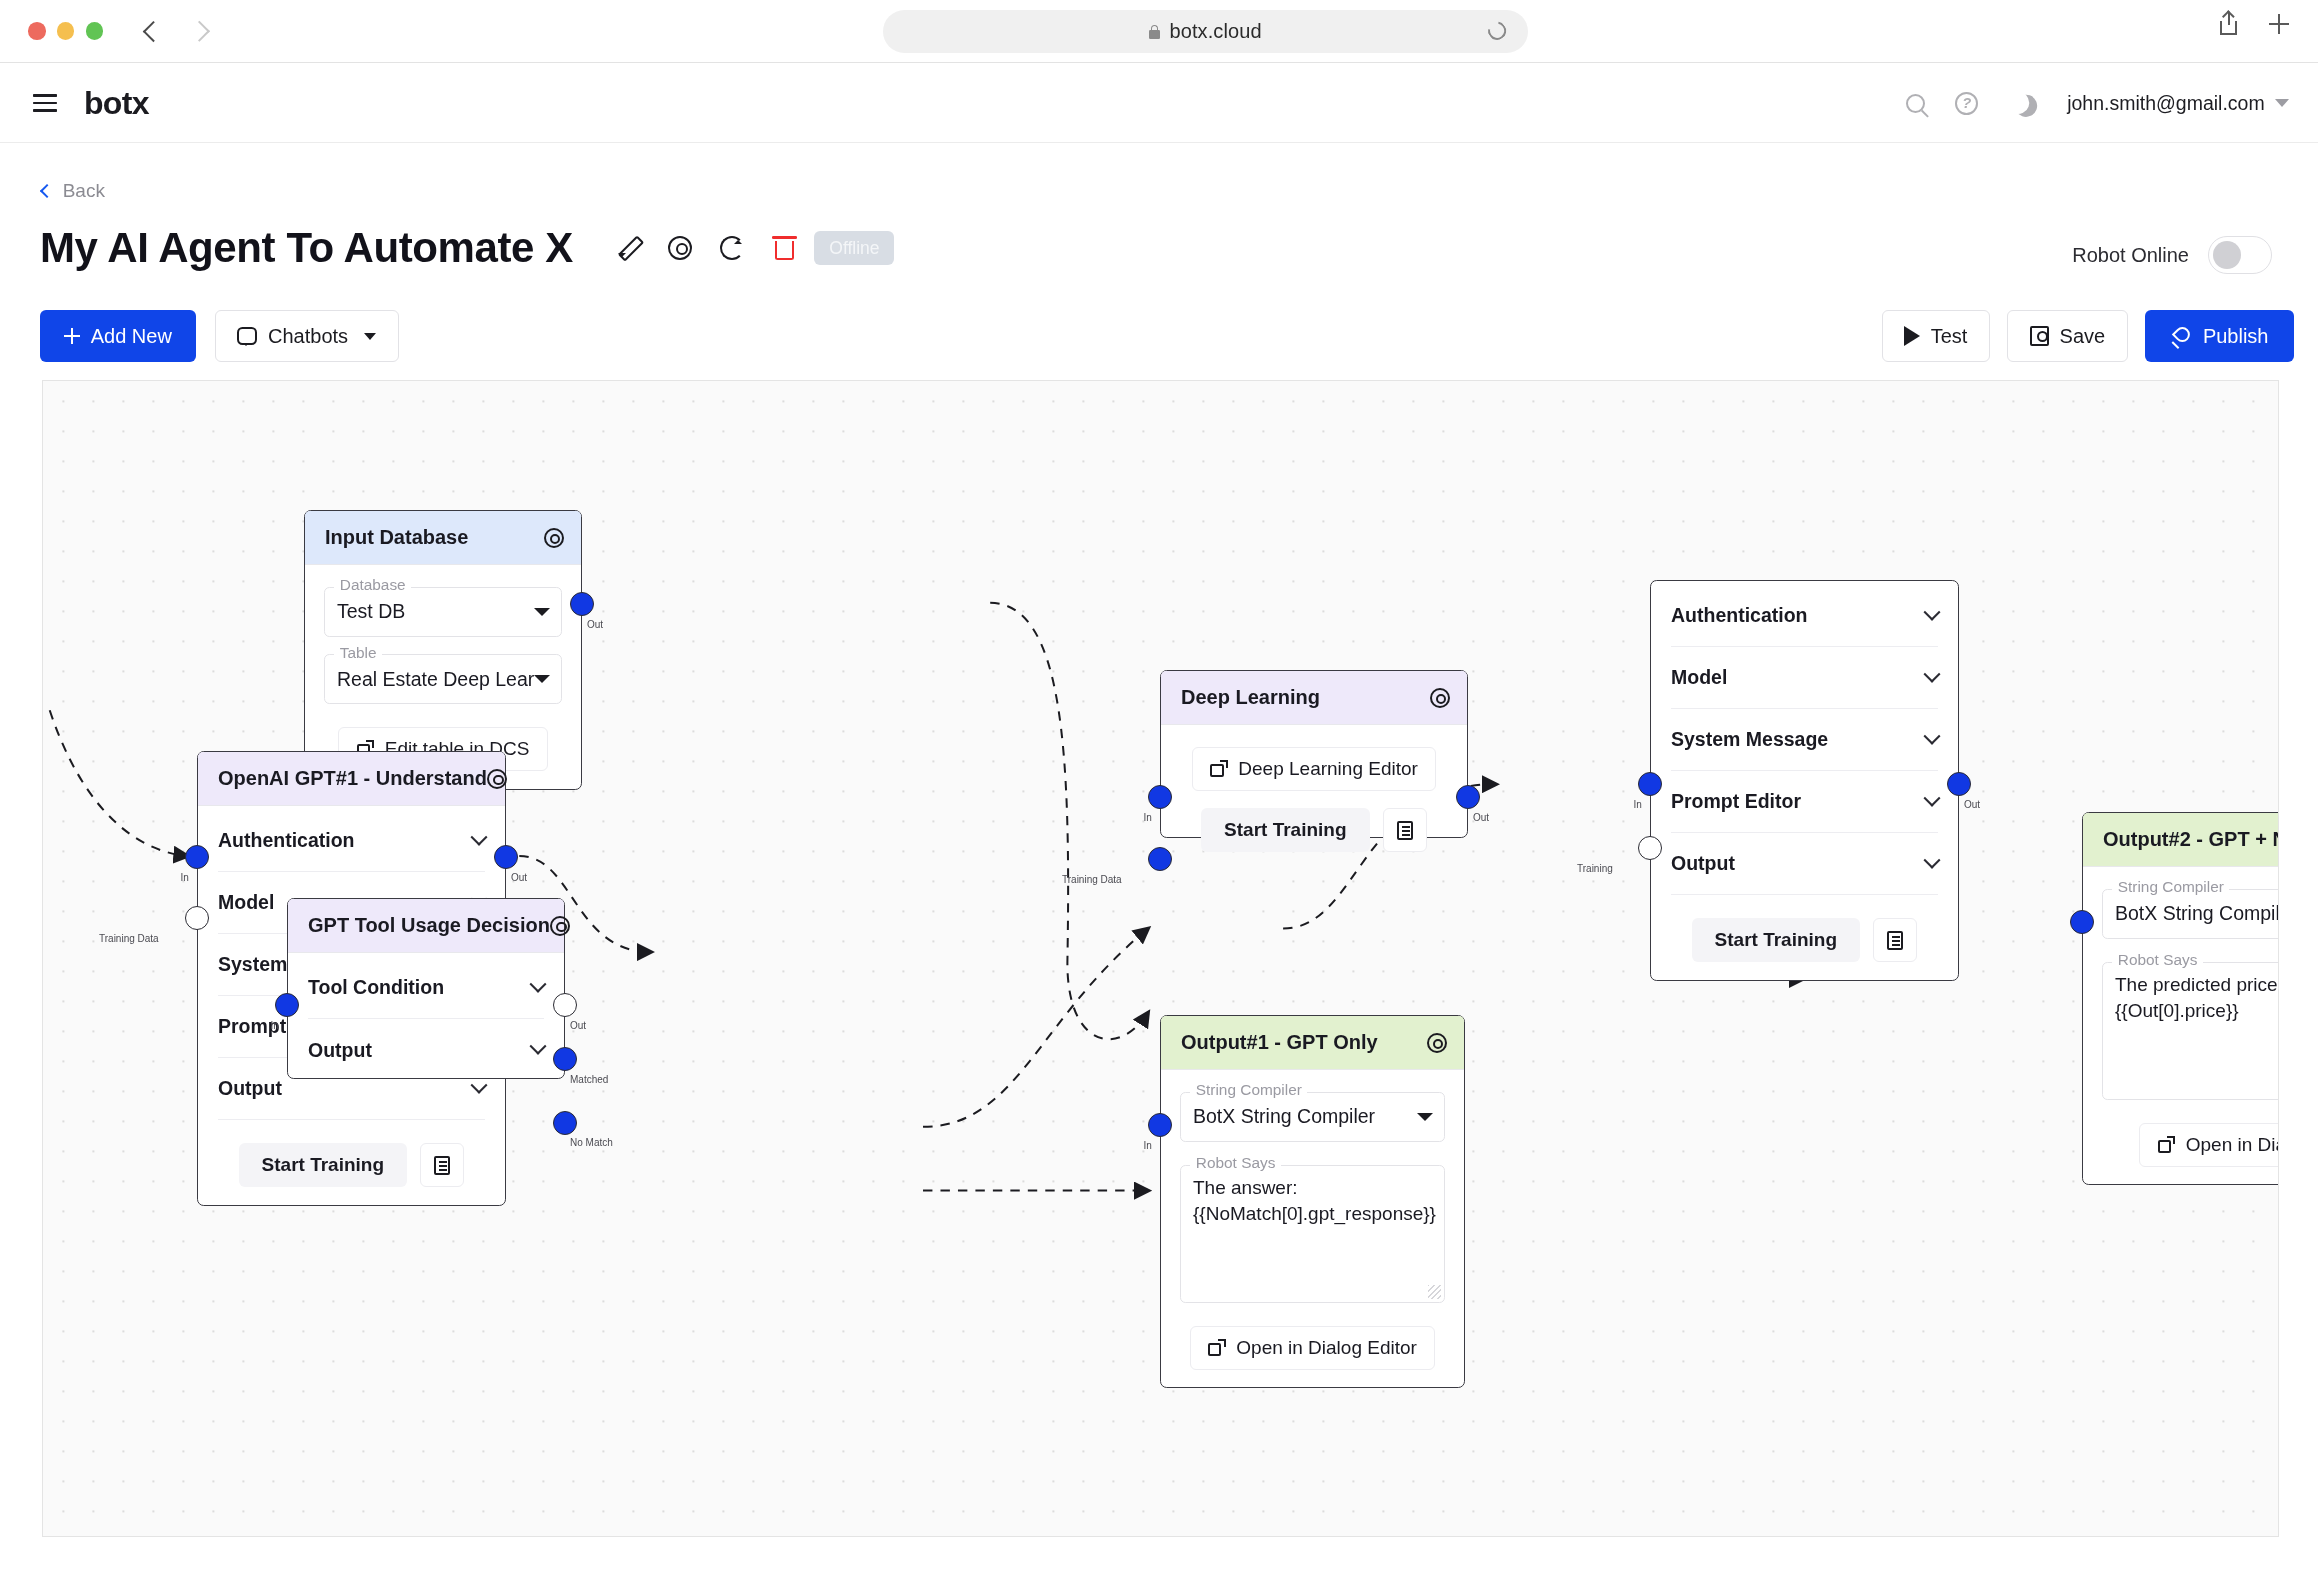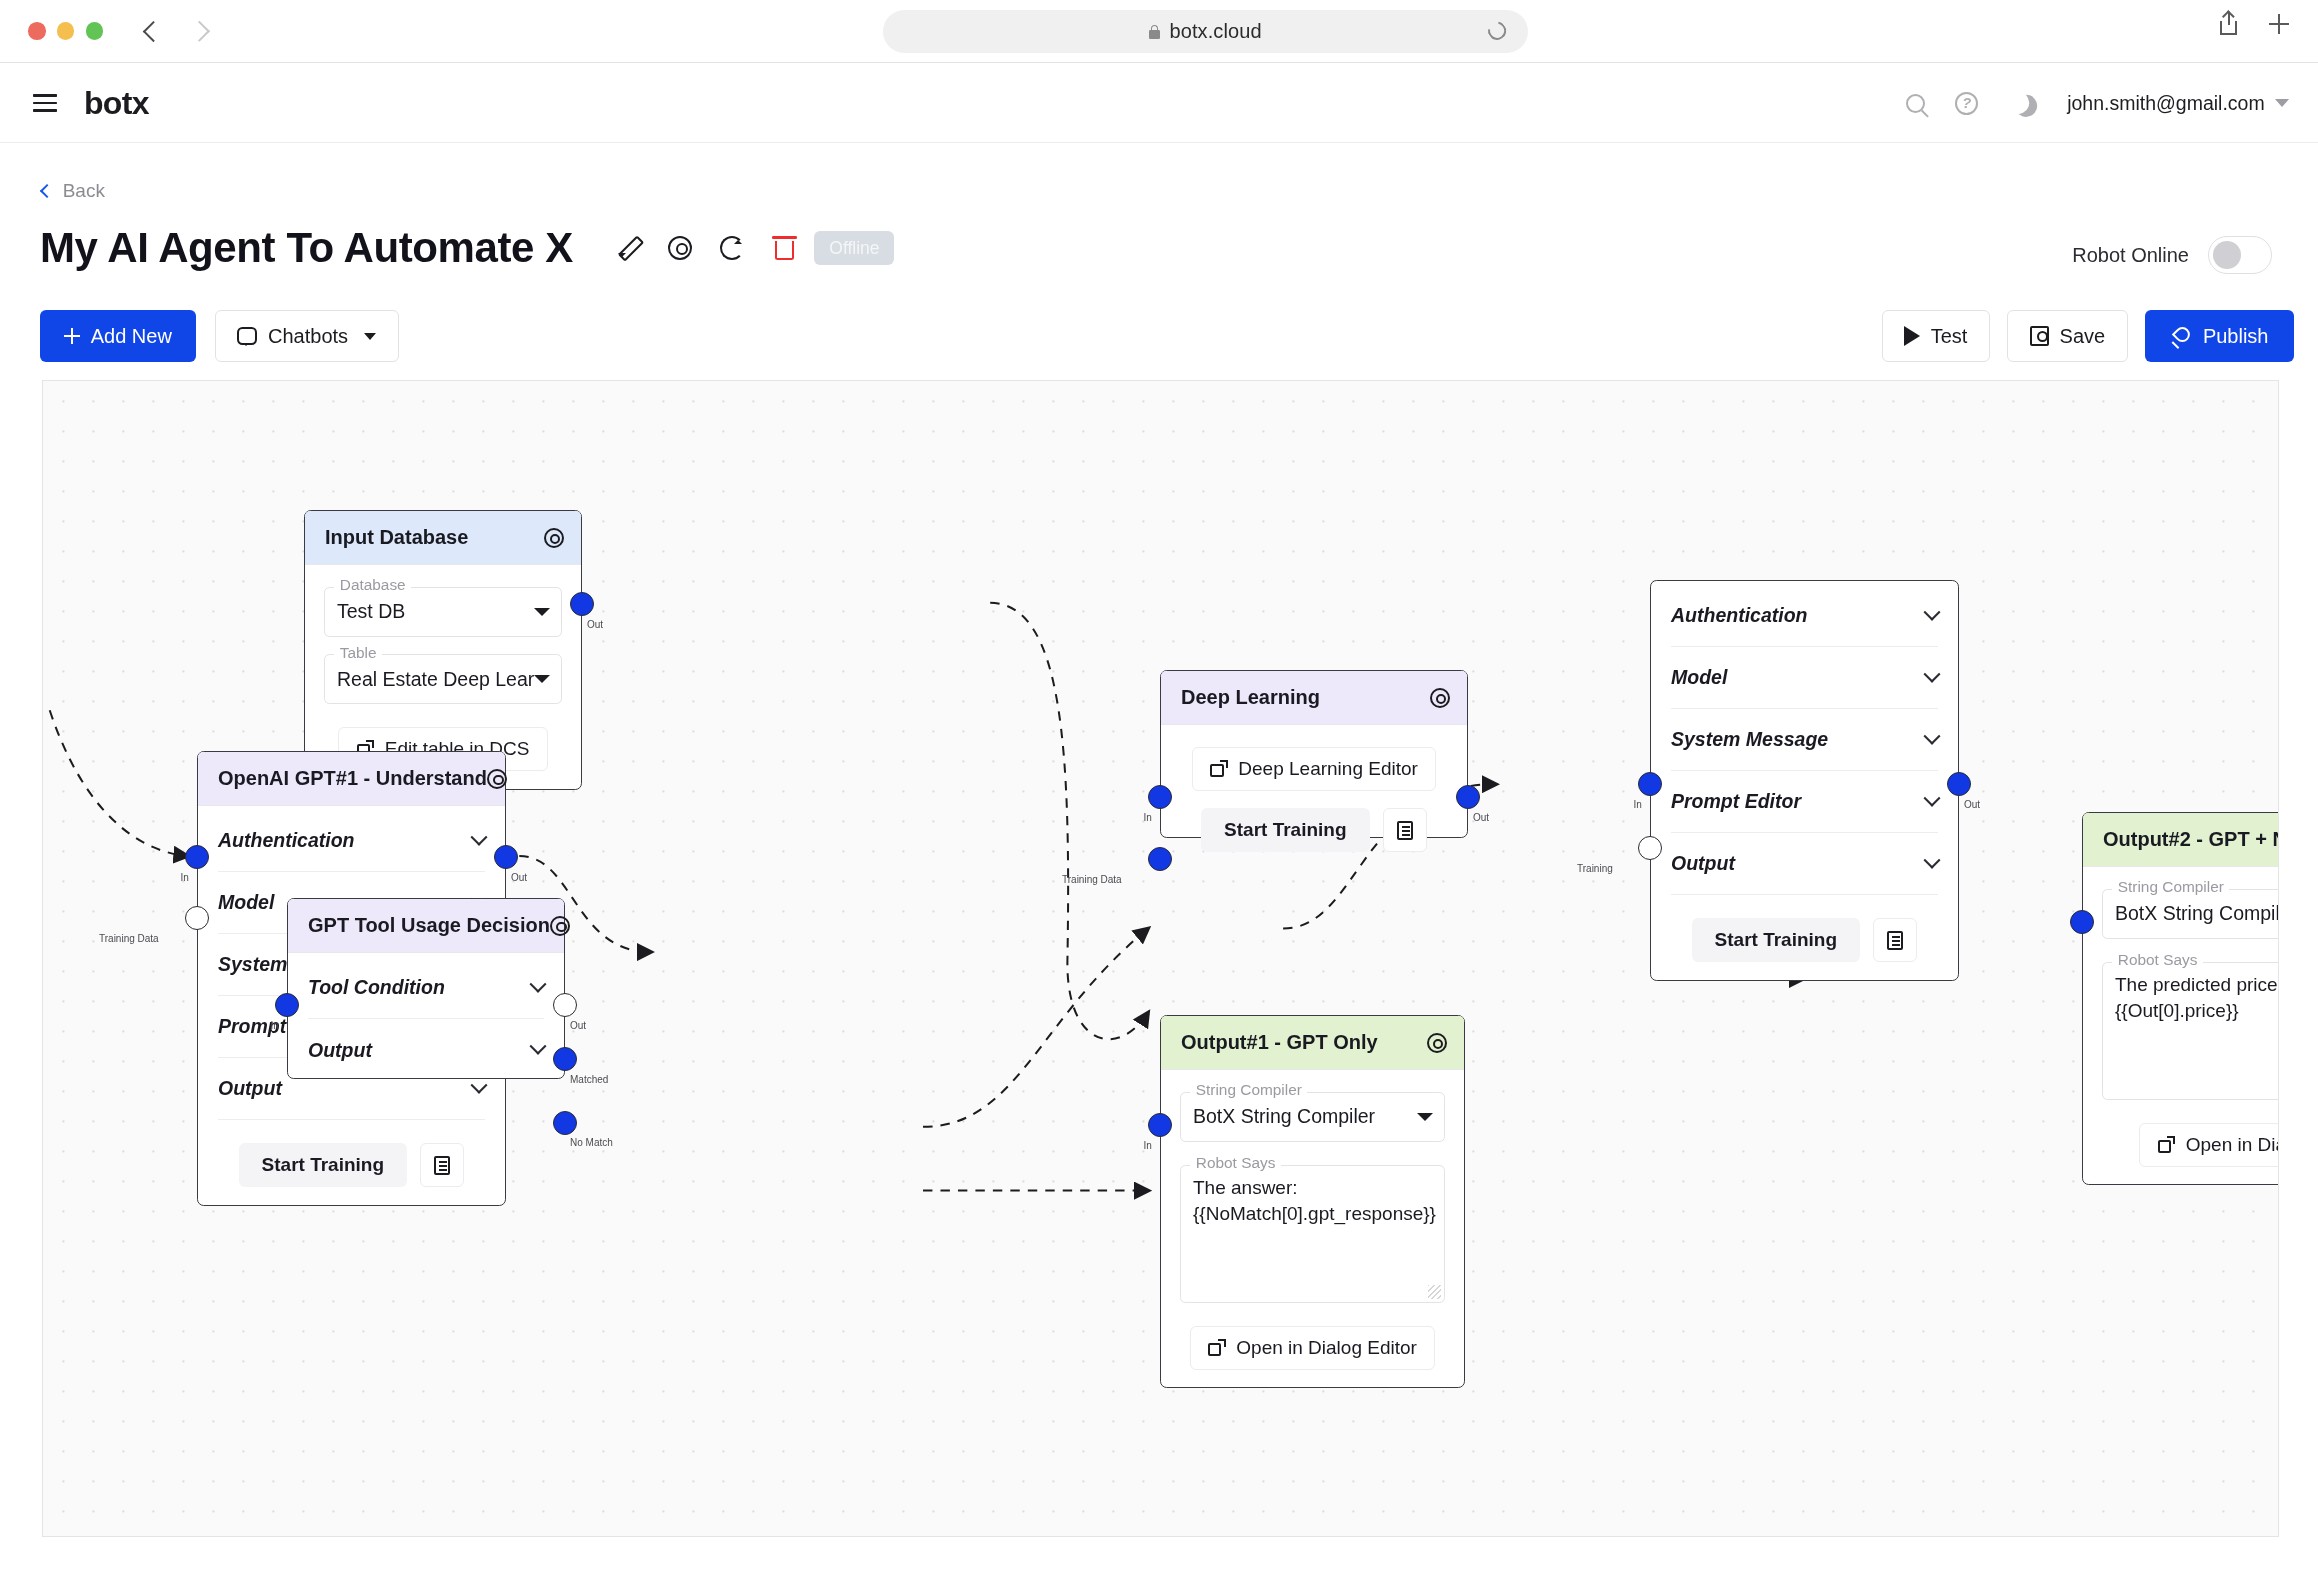--- a/index.html
+++ b/index.html
@@ -142,21 +142,21 @@
   .head-purple { background: #eee9fa; }
   .head-blue   { background: #dde8fb; }
   .head-green  { background: #e2f1cf; }
   .node-title { font-size: 20px; font-weight: 600; color: #1a1a22; white-space: nowrap; }
   .gear-sm { width: 20px; height: 20px; border: 2.4px solid #1b1b20; border-radius: 50%; position: relative; flex: none; cursor: pointer; }
   .gear-sm:before { content: ""; position: absolute; left: 4px; top: 4px; width: 6.7px; height: 6.7px; border: 2px solid #1b1b20; border-radius: 50%; }
   .node-body { padding: 4px 0 17.5px 0; }
 
   .acc-row {
     height: 62px; display: flex; align-items: center; justify-content: space-between;
-    margin: 0 20px; border-bottom: 1px solid #ededf1; cursor: pointer; font-style: italic;
+    margin: 0 20px; border-bottom: 1px solid #ededf1; cursor: pointer;
   }
   .acc-row:last-of-type { border-bottom: 1px solid #ededf1; }
   .acc-label { font-size: 19.5px; font-weight: 600; color: #1a1a22; }
   .acc-chev { width: 12px; height: 12px; border-right: 2.7px solid #2a2a32; border-bottom: 2.7px solid #2a2a32; transform: rotate(45deg) translate(-2.7px,-2.7px); }
 
   .field {
     position: relative; margin: 17.5px 19px 0 19px; height: 50px;
     border: 1.3px solid #e3e3e7; border-radius: 5.4px;
     display: flex; align-items: center; padding: 0 10.7px 0 12px; cursor: pointer;
   }

